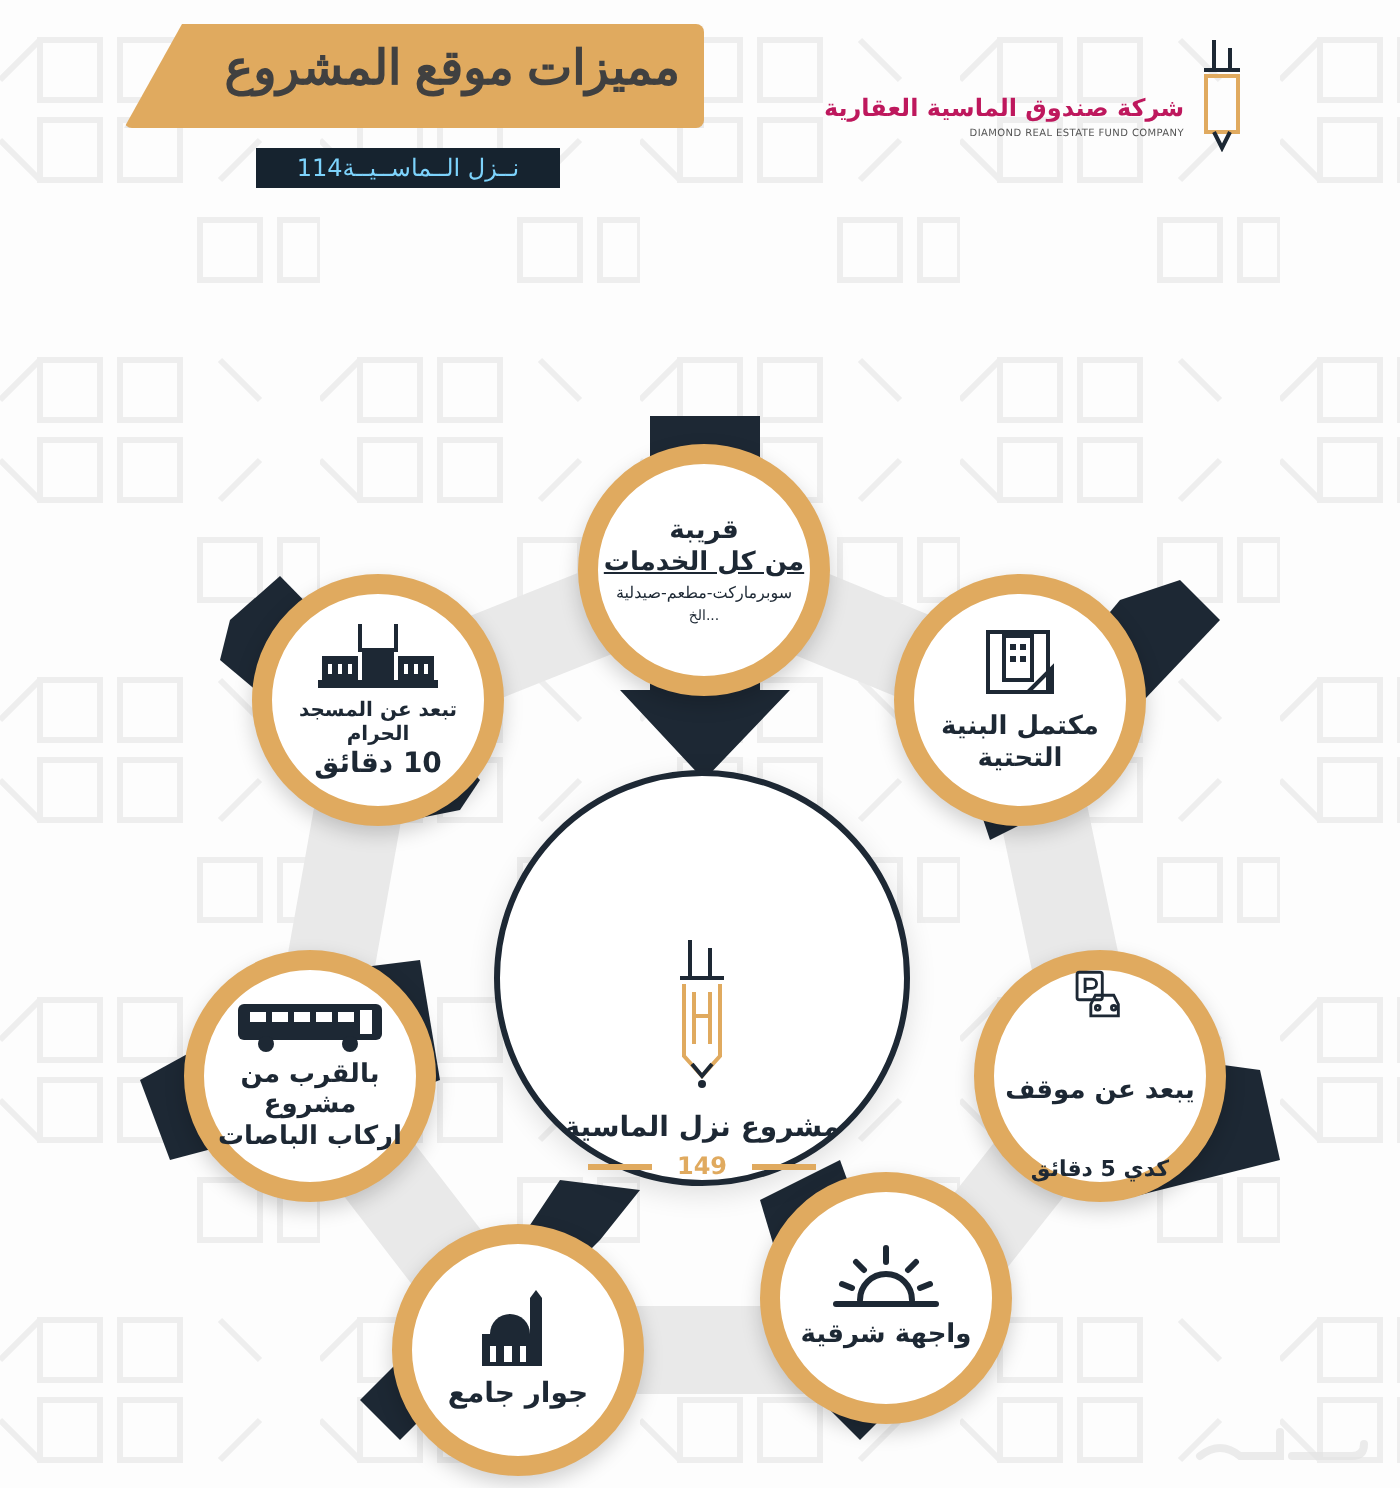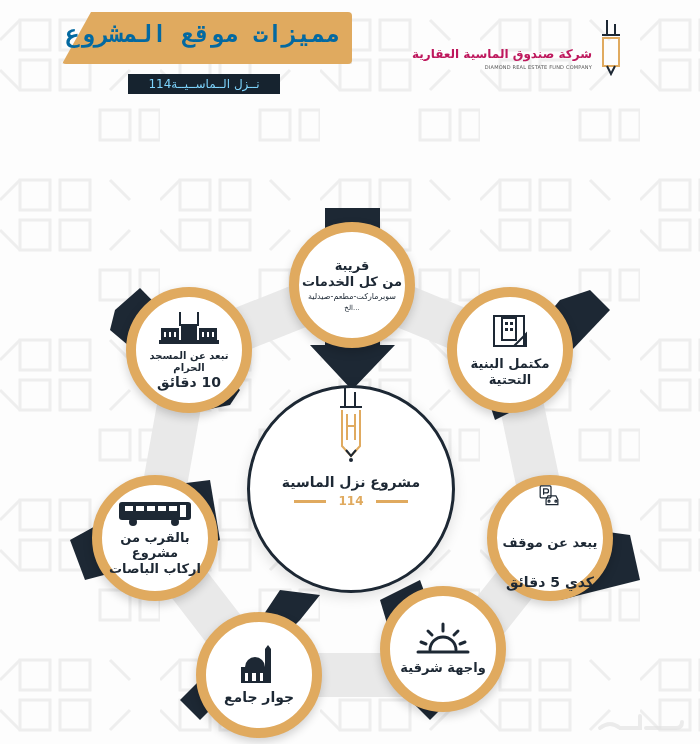--- a/index.html
+++ b/index.html
@@ -8,22 +8,22 @@
   .canvas { position: absolute; left: 0; top: 0; width: 700px; height: 744px; background: #fdfdfd; overflow: hidden; }
 
   
   .bg-pattern { position: absolute; inset: 0; pointer-events: none; }
 
   
   .banner { position: absolute; left: 62px; top: 12px; width: 290px; height: 62px; }
   .banner-shape { position: absolute; left: 0; top: 0; width: 290px; height: 52px; background: #e0aa5f;
     clip-path: polygon(10% 0, 100% 0, 100% 100%, 0 100%); border-radius: 4px;
     box-shadow: 0 6px 10px rgba(0,0,0,0.15); }
-  .banner-title { position: absolute; right: 12px; top: 8px; font-family: Liberation Mono, monospace;
-    font-weight: bold; font-size: 24px; color: #0369a1; direction: rtl; white-space: nowrap; }
+  .banner-title { position: absolute; right: 12px; top: 8px; font-family: Liberation Sans, sans-serif;
+    font-weight: bold; font-size: 24px; color: #404040; direction: rtl; white-space: nowrap; }
   .banner-sub { position: absolute; left: 66px; top: 62px; width: 152px; height: 20px; background: #16232f;
     color: #7dd3fc; font-size: 12px; text-align: center; line-height: 20px; direction: rtl; }
 
   
   .company { position: absolute; right: 78px; top: 20px; width: 200px; height: 60px; }
   .company-mark { position: absolute; right: 0; top: 0; width: 22px; height: 56px; }
   .company-name { position: absolute; right: 30px; top: 27px; font-size: 12px; font-weight: bold; color: #be185d;
     direction: rtl; white-space: nowrap; margin-left: 33px; }
   .company-en { position: absolute; right: 30px; top: 44px; font-size: 5px; color: #555; white-space: nowrap; letter-spacing: 0.2px; }
 
@@ -41,21 +41,21 @@
   .f-haram { left: 126px; top: 287px; align-items: center; }
   .f-infra { left: 447px; top: 287px; }
   .f-bus { left: 92px; top: 475px; }
   .f-parking { left: 487px; top: 475px; gap: 24px; }
   .f-mosque { left: 196px; top: 612px; }
   .f-east { left: 380px; top: 586px; justify-content: center; }
 
   
   .center { position: absolute; left: 247px; top: 385px; width: 208px; height: 208px; border-radius: 50%;
     background: #ffffff; border: 3px solid #1d2834; box-shadow: 0 4px 14px rgba(0,0,0,0.12);
-    display: flex; flex-direction: column; align-items: center; justify-content: flex-start; }
+    display: flex; flex-direction: column; align-items: center; justify-content: flex-end; }
   .center-name { direction: rtl; font-weight: bold; font-size: 14px; color: #1d2834; margin-top: 6px; }
   .center-num-row { display: flex; align-items: center; gap: 12px; margin-top: 4px; }
   .center-line { width: 32px; height: 3px; background: #e0aa5f; }
   .center-num { color: #e0aa5f; font-size: 12px; font-weight: bold; }
 
   .watermark { position: absolute; right: 14px; bottom: 6px; width: 90px; height: 28px; opacity: 0.7; }
 </style>
 </head>
 <body>
 
@@ -101,21 +101,21 @@
       <rect x="2" y="14" width="18" height="2" fill="#1d2834"></rect>
       <rect x="3" y="18" width="16" height="28" fill="none" stroke="#e0aa5f" stroke-width="2"></rect>
       <path d="M7 46 L11 54 L15 46" fill="none" stroke="#1d2834" stroke-width="2"></path>
     </svg>
     <div class="company-name">شركة صندوق الماسية العقارية</div>
     <div class="company-en">DIAMOND REAL ESTATE FUND COMPANY</div>
   </div>
 
   <div class="feature f-services">
     <div class="label" style="font-size:13px;">قريبة</div>
-    <div class="label" style="font-size:13px;">من كل الخدمات</div>
+    <div class="label" style="font-size:13px;text-decoration:underline;">من كل الخدمات</div>
     <div class="label" style="font-size:8px; font-weight:normal; margin-top:3px;">سوبرماركت-مطعم-صيدلية</div>
     <div class="label" style="font-size:7px; font-weight:normal; margin-top:2px;">...الخ</div>
   </div>
 
   <div class="feature f-haram">
     <svg class="icon" width="60" height="36" viewBox="0 0 60 36">
       <g fill="#1d2834">
         <rect x="20" y="2" width="2" height="14"></rect>
           <rect x="38" y="2" width="2" height="14"></rect>
         <rect x="22" y="14" width="16" height="20"></rect>
@@ -176,21 +176,21 @@
     <svg class="icon" width="44" height="44" viewBox="0 0 44 44">
       <g fill="none" stroke="#1d2834" stroke-width="2.5">
         <rect x="2" y="2" width="22" height="24" rx="2"></rect>
         <path d="M9 20 V8 h6 a4 4 0 0 1 0 8 h-6"></path>
         <path d="M14 40 v-10 l4 -8 h16 l4 8 v10 z"></path>
         <circle cx="20" cy="33" r="2"></circle>
           <circle cx="34" cy="33" r="2"></circle>
       </g>
     </svg>
     <div class="label" style="font-size:13px;">يبعد عن موقف</div>
-    <div class="label" style="font-size:14px;text-align:right;">كدي 5 دقائق</div>
+    <div class="label" style="font-size:11px;text-align:right;">كدي 5 دقائق</div>
   </div>
 
   <div class="feature f-mosque">
     <svg class="icon" width="40" height="40" viewBox="0 0 40 40">
       <g fill="#1d2834">
         <rect x="26" y="4" width="6" height="34"></rect>
           <polygon points="26,4 29,0 32,4"></polygon>
         <path d="M6 22 a10 10 0 0 1 20 0 z"></path>
         <rect x="2" y="22" width="26" height="16"></rect>
       </g>
@@ -226,21 +226,21 @@
       <g fill="none" stroke="#e0aa5f" stroke-width="2">
         <path d="M6 22 v36 l9 10 l9 -10 v-36"></path>
         <path d="M11 26 v26 M19 26 v26 M11 38 h8"></path>
       </g>
       <path d="M10 62 l5 6 l5 -6" fill="none" stroke="#1d2834" stroke-width="2"></path>
       <circle cx="15" cy="72" r="2" fill="#1d2834"></circle>
     </svg>
     <div class="center-name">مشروع نزل الماسية</div>
     <div class="center-num-row">
       <span class="center-line"></span>
-      <span class="center-num">114</span>
+      <span class="center-num">149</span>
       <span class="center-line"></span>
     </div>
   </div>
 
   <svg class="watermark" viewBox="0 0 90 28">
     <path d="M4 18 q10 -8 20 0 h20 v-12 M50 18 h30 q6 0 6 -6" fill="none" stroke="#e4e4e4" stroke-width="4" stroke-linecap="round"></path>
   </svg>
 </div>
 
 </body></html>

